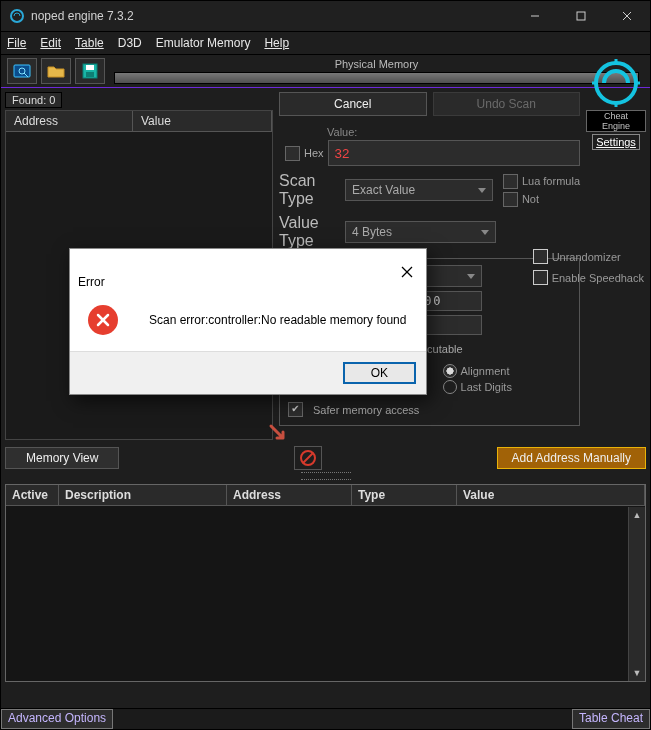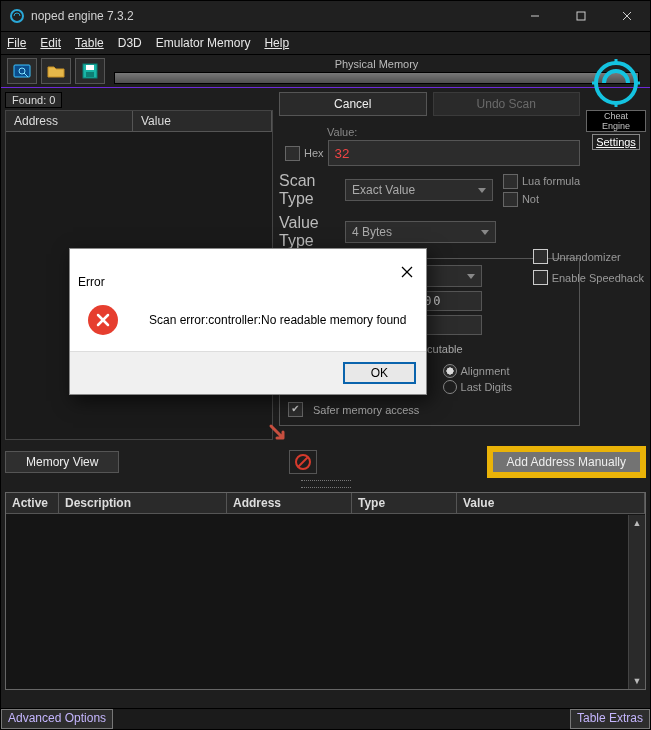--- a/index.html
+++ b/index.html
@@ -68,21 +68,21 @@
   .mso .fastrow{display:flex;align-items:center;gap:10px;margin-top:8px;font-size:11px;color:#aaa;}
   .mso .small-in{width:30px;background:#2c2c2c;border:1px solid #555;color:#ddd;padding:2px 4px;text-align:center;}
   .radio{width:12px;height:12px;border:1px solid #888;border-radius:50%;display:inline-block;vertical-align:middle;flex:none;}
   .radio.checked{background:radial-gradient(circle,#ddd 0 40%,#2c2c2c 45% 100%);}
   
   .side-opts{position:absolute;right:6px;top:248px;display:flex;flex-direction:column;gap:6px;font-size:11px;color:#eaeaea;}
   
   .midbar{display:flex;align-items:center;margin:6px 4px 0 4px;gap:6px;}
   .midbar .mv{background:#2f2f2f;border:1px solid #555;padding:3px 20px;color:#eee;font-size:12px;}
   .midbar .spacer{flex:1;display:flex;justify-content:center;align-items:center;}
-  .midbar .aam{background:#737373;border:6px solid #eab308;padding:3px 14px;color:#eee;font-size:12px;}
+  .midbar .aam{background:#a16207;border:1px solid #eab308;padding:3px 14px;color:#eee;font-size:12px;}
   .dotted{height:6px;border-top:1px dotted #777;border-bottom:1px dotted #777;width:50px;margin-top:2px;}
   
   .big-table{margin:4px 4px 0 4px;border:1px solid #666;height:196px;background:#151515;position:relative;font-weight:bold;}
   .big-table .hdr{display:flex;background:var(--panel);border-bottom:1px solid #555;}
   .big-table .hdr div{padding:3px 6px;border-right:1px solid #555;color:#ddd;font-size:12px;}
   .big-table .scroll{position:absolute;right:0;top:22px;bottom:0;width:16px;background:#2a2a2a;border-left:1px solid #444;}
   .big-table .scroll .up,.big-table .scroll .dn{height:16px;display:flex;align-items:center;justify-content:center;color:#bbb;font-size:9px;}
   .big-table .scroll .dn{position:absolute;bottom:0;width:100%;}
   
   .footer{position:absolute;bottom:0;left:0;right:0;height:20px;display:flex;justify-content:space-between;background:#1b1b1b;border-top:1px solid #000;}
@@ -300,21 +300,21 @@
       <div style="flex:1">Value</div>
     </div>
     <div class="scroll">
       <div class="up">▲</div>
       <div class="dn">▼</div>
     </div>
   </div>
 
   <div class="footer">
     <div class="fbtn">Advanced Options</div>
-    <div class="fbtn">Table Extras</div>
+    <div class="fbtn">Table Cheat</div>
   </div>
 
   <div class="dialog">
     <div class="dtitle">
       <span>Error</span>
       <div class="dclose">
         <svg width="12" height="12">
             <line x1="1" y1="1" x2="11" y2="11" stroke="#000" stroke-width="1.3"></line>
             <line x1="11" y1="1" x2="1" y2="11" stroke="#000" stroke-width="1.3"></line>
           </svg>

